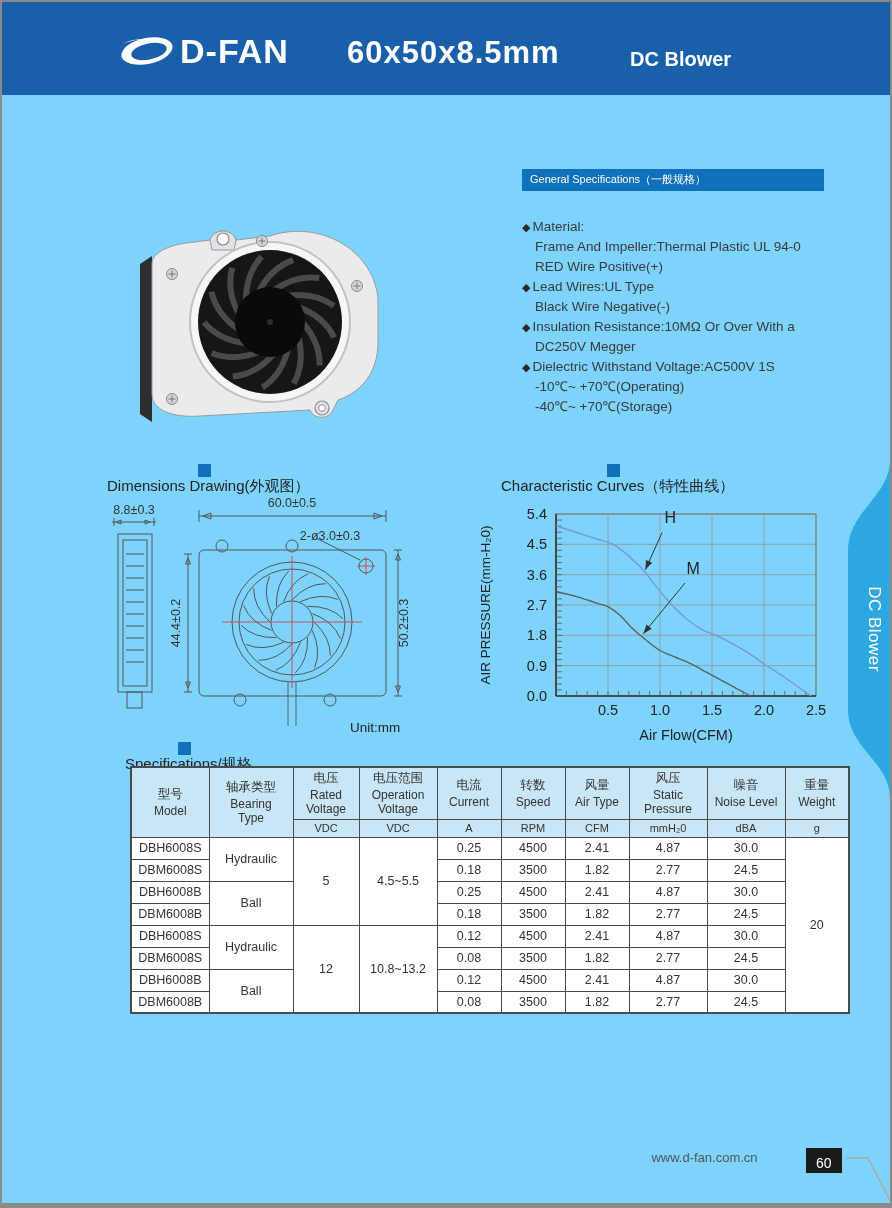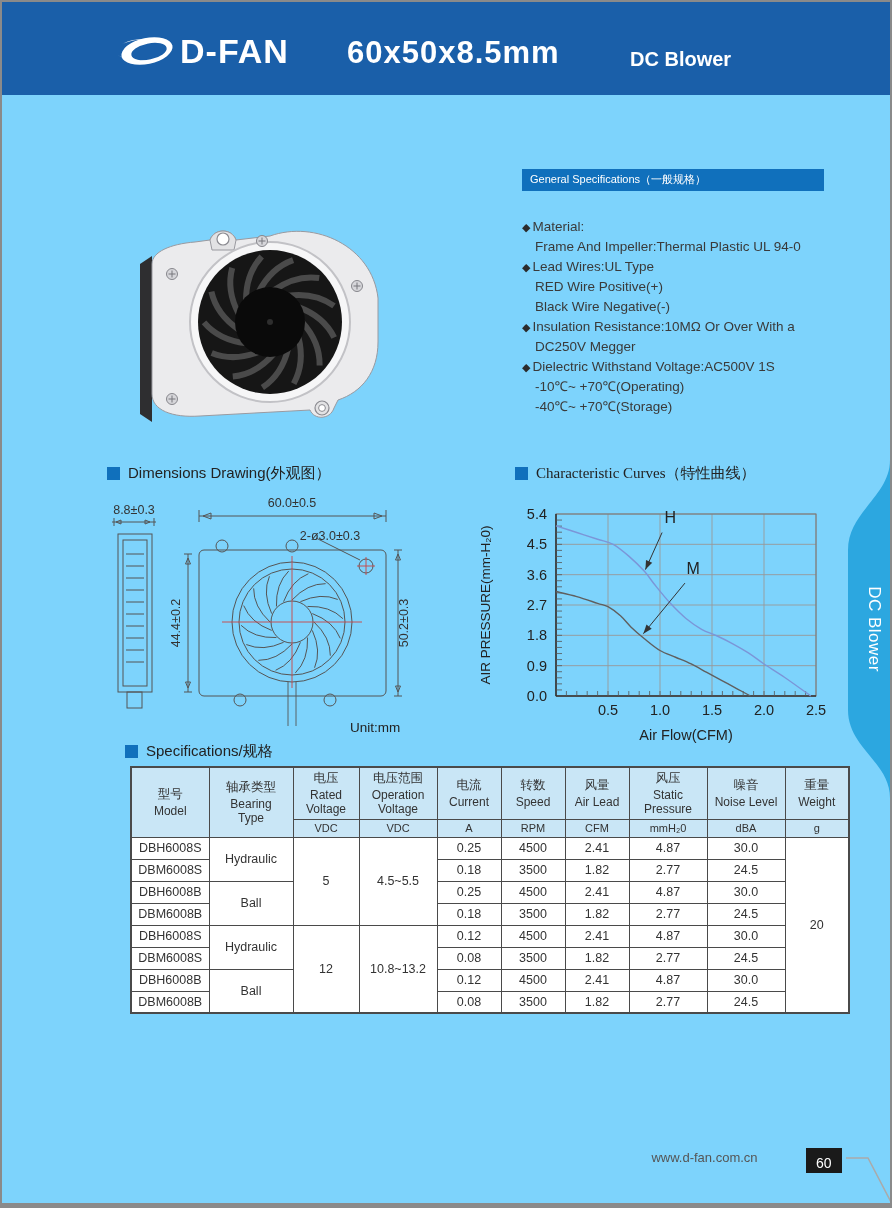--- a/index.html
+++ b/index.html
@@ -18,24 +18,24 @@
   .model-title{ position:absolute; left:202px; top:125px; font-size:48px; color:#1a1a1a; letter-spacing:2px; }
   .photo{ position:absolute; left:108px; top:192px; }
   
   .gs{ position:absolute; left:520px; top:167px; width:302px; }
   .gs-bar{ background:#1070BC; color:#fff; font-size:11px; padding:3px 8px 4px 8px; }
   .gs-list{ margin-top:26px; font-size:13.5px; color:#3a3a3a; line-height:20px; }
   .gs-li{ white-space:nowrap; }
   .gs-li .blt{ font-size:11px; margin-right:2px; color:#2b2b2b; }
   .gs-li.cont{ padding-left:13px; }
   
-  .sec{ position:absolute; font-size:15px; color:#222; display:flex; align-items:center; }
+  .sec{ position:absolute; font-size:15px; color:#222; display:flex; align-items:center;flex-direction:column; }
   .sec .sq{ width:13px; height:13px; background:#1070BC; margin-right:8px; flex:0 0 auto; }
   .sec-dims{ left:105px; top:462px; }
-  .sec-curves{ left:513px; top:462px;font-family:Liberation Serif, serif; }
+  .sec-curves{ left:499px; top:462px; }
   .sec-specs{ left:123px; top:740px; }
   
   .drawing{ position:absolute; left:100px; top:492px; }
   .chart{ position:absolute; left:468px; top:496px; }
   svg text{ font-family:"Liberation Sans", sans-serif; }
   
   .spec-table{ position:absolute; left:128px; top:764px; width:718px; border-collapse:collapse; table-layout:fixed; }
   .spec-table th,.spec-table td{ border:1px solid #4a4a4a; text-align:center; vertical-align:middle; color:#333; }
   .spec-table{ border:2px solid #4a4a4a; }
   .spec-table thead th{ background:#C9E6F6; font-weight:normal; font-size:12.5px; }
@@ -111,22 +111,22 @@
       <path d="M148.5,47 h7 M152,43.5 v7"></path>
         <path d="M243.5,92 h7 M247,88.5 v7"></path>
     </g>
   </svg>
 
   <div class="gs">
     <div class="gs-bar">General Specifications（一般规格）</div>
     <div class="gs-list">
       <div class="gs-li"><span class="blt">◆</span><span>Material:</span></div>
       <div class="gs-li cont"><span>Frame And Impeller:Thermal Plastic UL 94-0</span></div>
+      <div class="gs-li cont"><span>RED Wire Positive(+)</span></div>
       <div class="gs-li"><span class="blt">◆</span><span>Lead Wires:UL Type</span></div>
-      <div class="gs-li cont"><span>RED Wire Positive(+)</span></div>
       <div class="gs-li cont"><span>Black Wire Negative(-)</span></div>
       <div class="gs-li"><span class="blt">◆</span><span>Insulation Resistance:10MΩ Or Over With a</span></div>
       <div class="gs-li cont"><span>DC250V Megger</span></div>
       <div class="gs-li"><span class="blt">◆</span><span>Dielectric Withstand Voltage:AC500V 1S</span></div>
       <div class="gs-li cont"><span>-10℃~ +70℃(Operating)</span></div>
       <div class="gs-li cont"><span>-40℃~ +70℃(Storage)</span></div>
     </div>
   </div>
 
   <div class="sec sec-dims">
@@ -329,21 +329,21 @@
         <th>
             <span class="th-cn">电流</span>
             <span class="th-en">Current</span>
           </th>
         <th>
             <span class="th-cn">转数</span>
             <span class="th-en">Speed</span>
           </th>
         <th>
             <span class="th-cn">风量</span>
-            <span class="th-en">Air Lead</span>
+            <span class="th-en">Air Type</span>
           </th>
         <th>
             <span class="th-cn">风压</span>
             <span class="th-en">Static
 Pressure</span>
           </th>
         <th>
             <span class="th-cn">噪音</span>
             <span class="th-en">Noise Level</span>
           </th>

